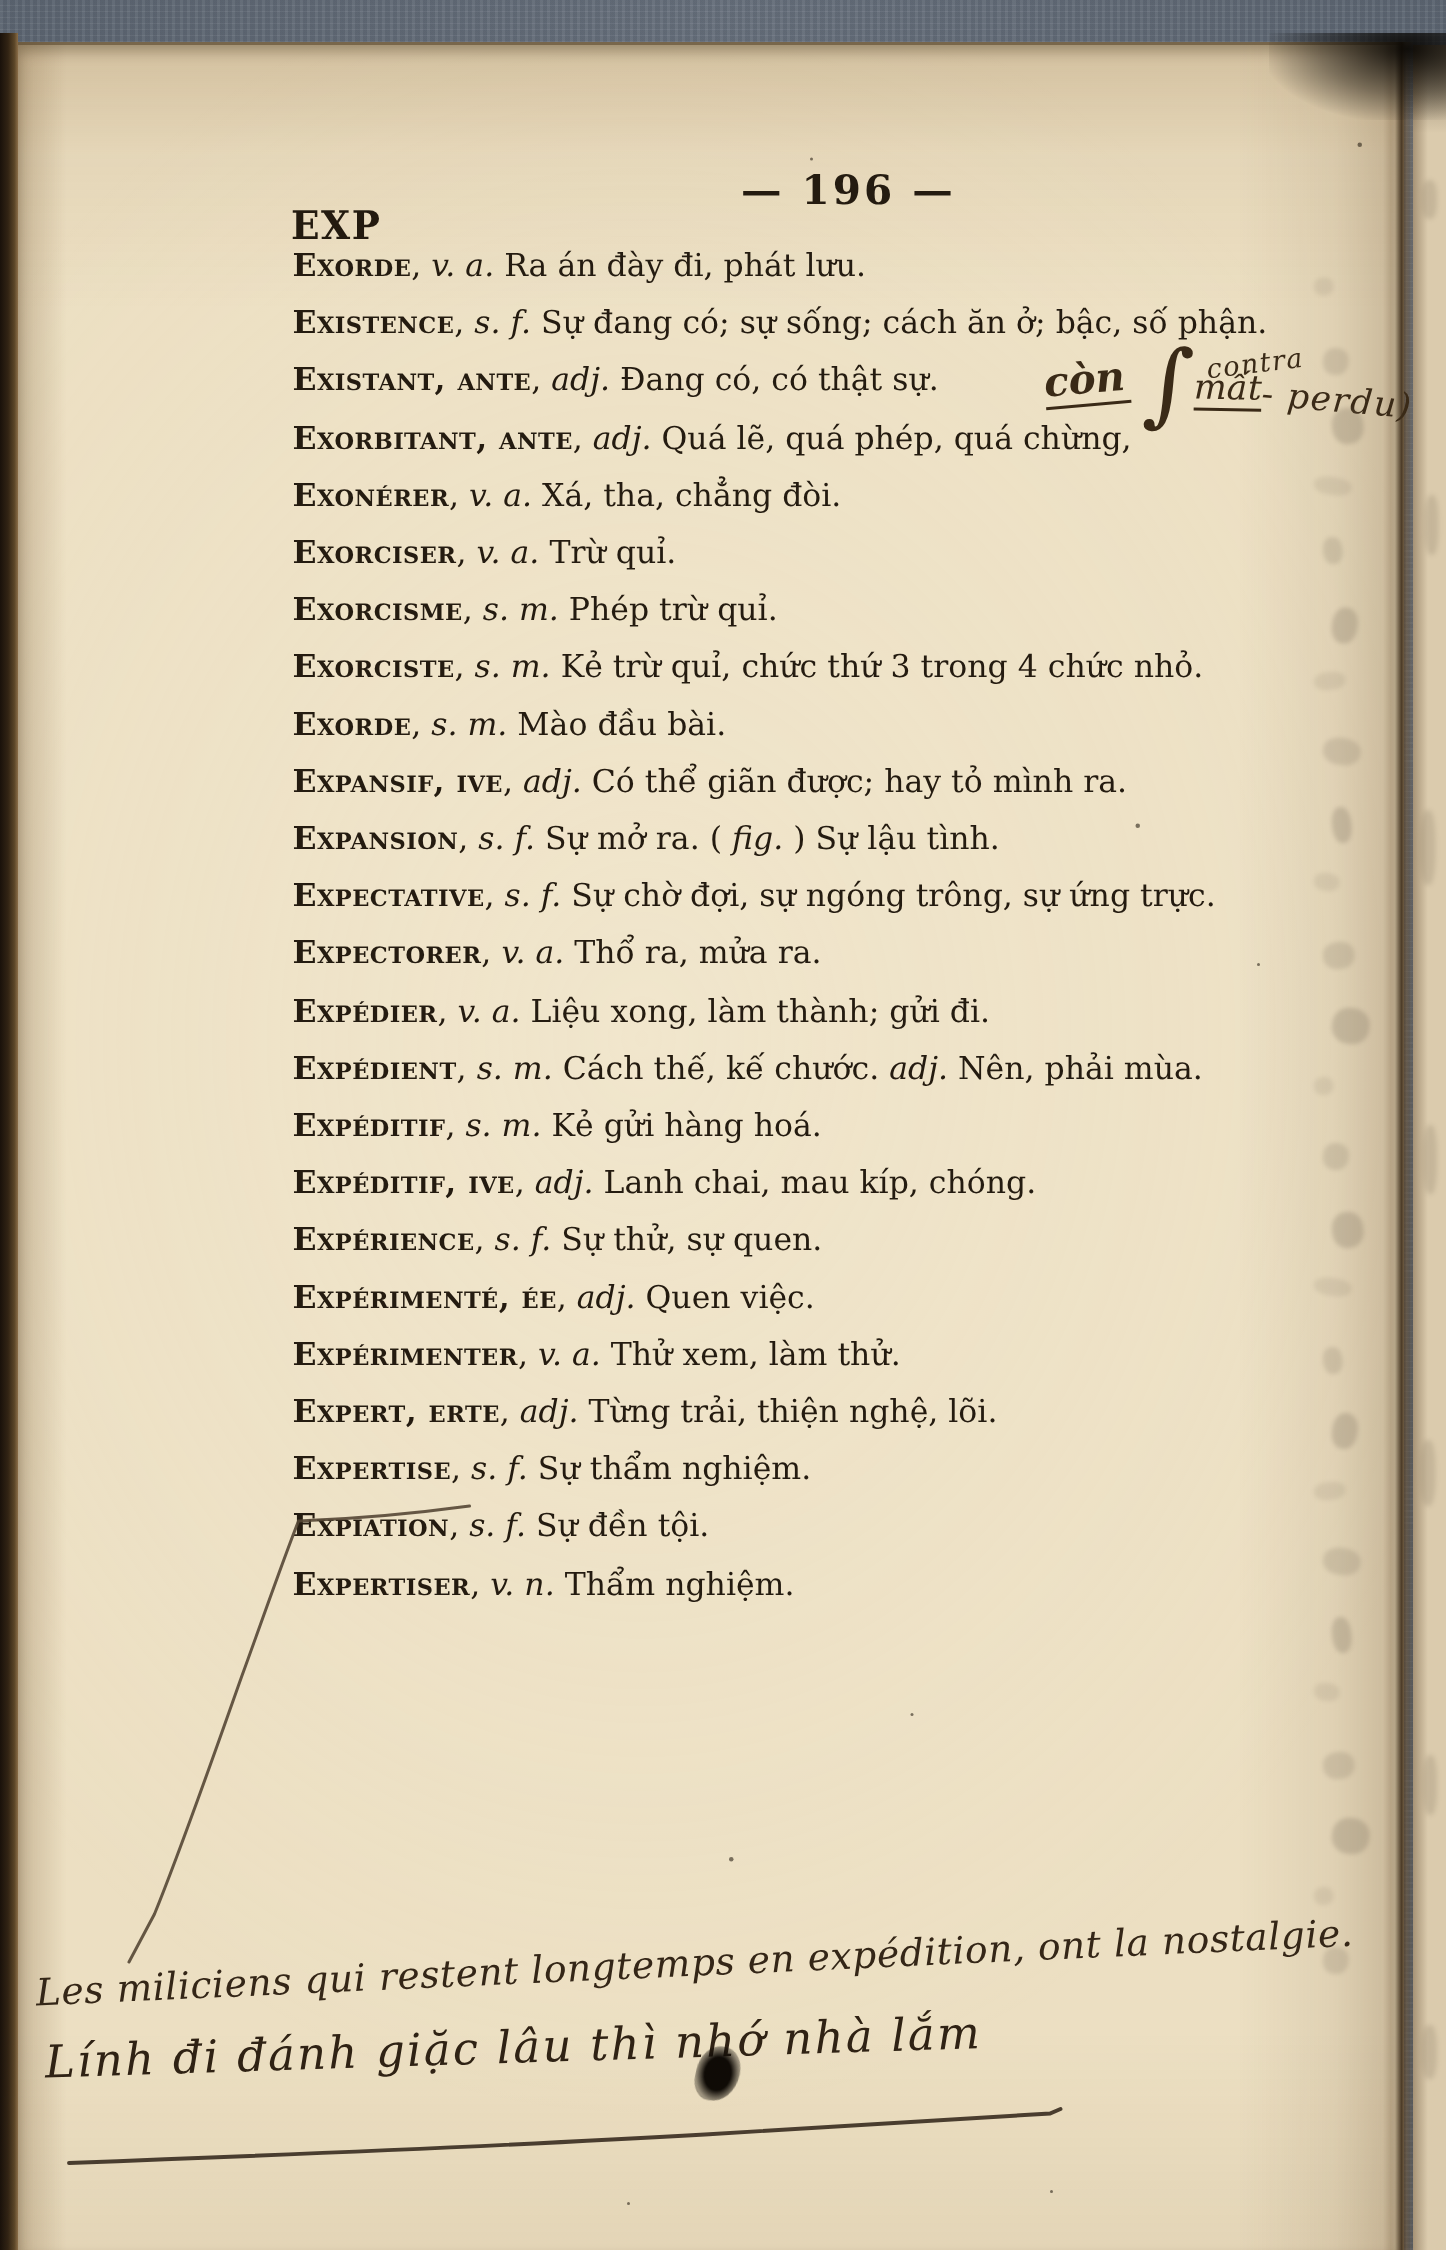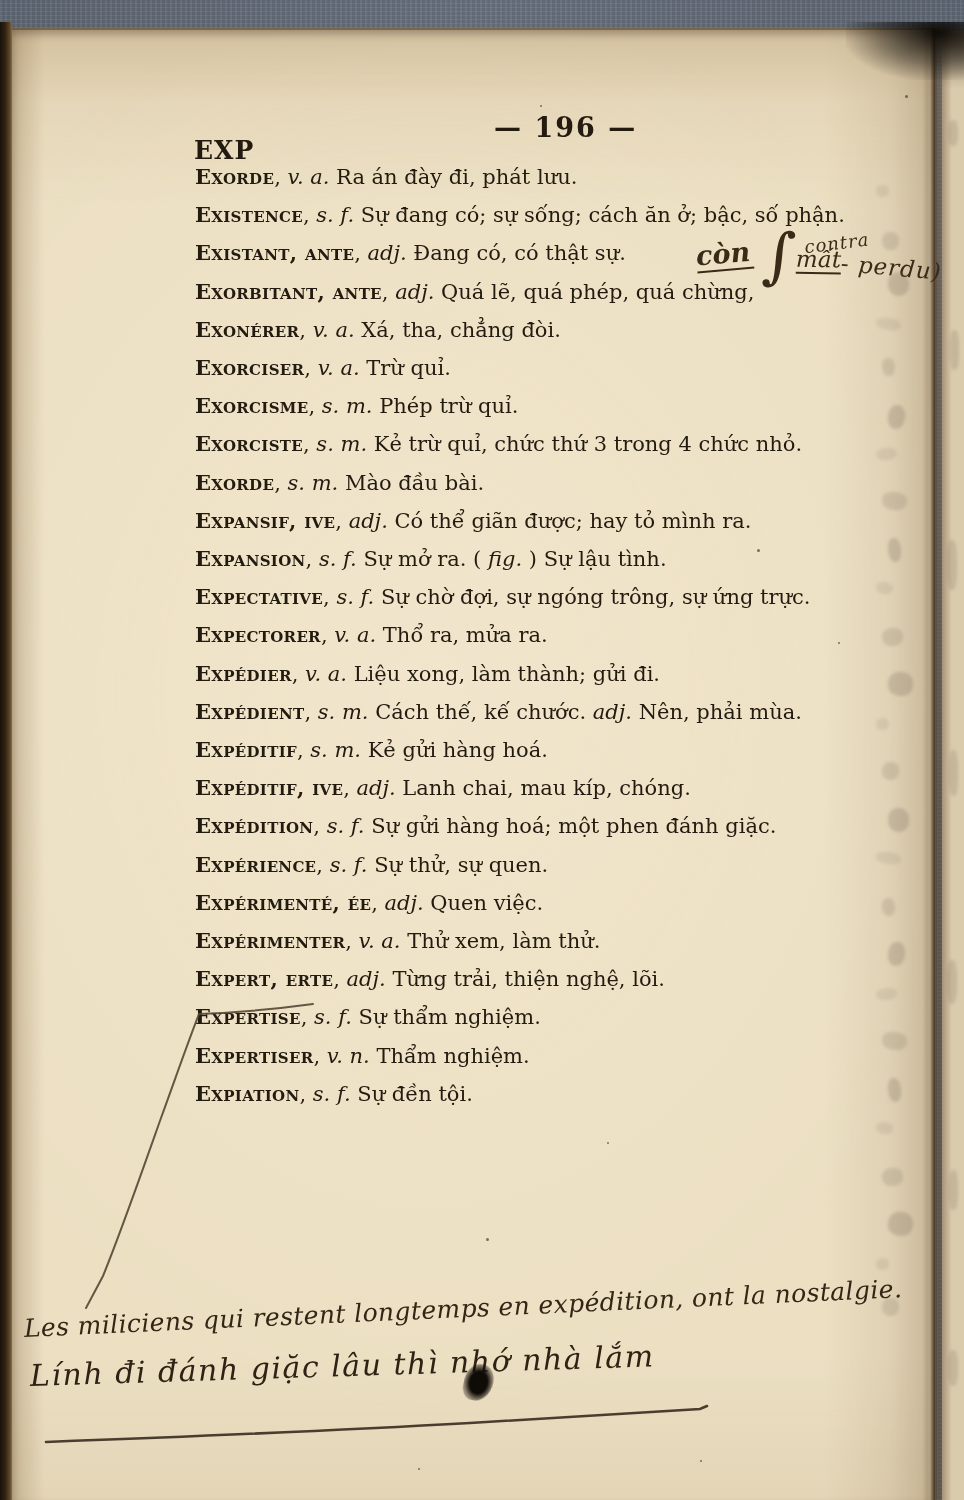--- a/index.html
+++ b/index.html
@@ -122,28 +122,27 @@
       <p class="entry"><span class="seg-h">Exorciste</span><span class="seg-p">, </span><span class="seg-i">s. m.</span><span class="seg-p"> Kẻ trừ quỉ, chức thứ 3 trong 4 chức nhỏ.</span></p>
       <p class="entry"><span class="seg-h">Exorde</span><span class="seg-p">, </span><span class="seg-i">s. m.</span><span class="seg-p"> Mào đầu bài.</span></p>
       <p class="entry"><span class="seg-h">Expansif, ive</span><span class="seg-p">, </span><span class="seg-i">adj.</span><span class="seg-p"> Có thể giãn được; hay tỏ mình ra.</span></p>
       <p class="entry"><span class="seg-h">Expansion</span><span class="seg-p">, </span><span class="seg-i">s. f.</span><span class="seg-p"> Sự mở ra. ( </span><span class="seg-i">fig.</span><span class="seg-p"> ) Sự lậu tình.</span></p>
       <p class="entry"><span class="seg-h">Expectative</span><span class="seg-p">, </span><span class="seg-i">s. f.</span><span class="seg-p"> Sự chờ đợi, sự ngóng trông, sự ứng trực.</span></p>
       <p class="entry"><span class="seg-h">Expectorer</span><span class="seg-p">, </span><span class="seg-i">v. a.</span><span class="seg-p"> Thổ ra, mửa ra.</span></p>
       <p class="entry"><span class="seg-h">Expédier</span><span class="seg-p">, </span><span class="seg-i">v. a.</span><span class="seg-p"> Liệu xong, làm thành; gửi đi.</span></p>
       <p class="entry"><span class="seg-h">Expédient</span><span class="seg-p">, </span><span class="seg-i">s. m.</span><span class="seg-p"> Cách thế, kế chước. </span><span class="seg-i">adj.</span><span class="seg-p"> Nên, phải mùa.</span></p>
       <p class="entry"><span class="seg-h">Expéditif</span><span class="seg-p">, </span><span class="seg-i">s. m.</span><span class="seg-p"> Kẻ gửi hàng hoá.</span></p>
       <p class="entry"><span class="seg-h">Expéditif, ive</span><span class="seg-p">, </span><span class="seg-i">adj.</span><span class="seg-p"> Lanh chai, mau kíp, chóng.</span></p>
-      <p class="entry"><span class="seg-h">Expédition</span><span class="seg-p">, </span><span class="seg-i">s. f.</span><span class="seg-p"> Sự gửi hàng hoá; một phen đánh giặc.</span></p>
       <p class="entry"><span class="seg-h">Expérience</span><span class="seg-p">, </span><span class="seg-i">s. f.</span><span class="seg-p"> Sự thử, sự quen.</span></p>
       <p class="entry"><span class="seg-h">Expérimenté, ée</span><span class="seg-p">, </span><span class="seg-i">adj.</span><span class="seg-p"> Quen việc.</span></p>
       <p class="entry"><span class="seg-h">Expérimenter</span><span class="seg-p">, </span><span class="seg-i">v. a.</span><span class="seg-p"> Thử xem, làm thử.</span></p>
       <p class="entry"><span class="seg-h">Expert, erte</span><span class="seg-p">, </span><span class="seg-i">adj.</span><span class="seg-p"> Từng trải, thiện nghệ, lõi.</span></p>
       <p class="entry"><span class="seg-h">Expertise</span><span class="seg-p">, </span><span class="seg-i">s. f.</span><span class="seg-p"> Sự thẩm nghiệm.</span></p>
+      <p class="entry"><span class="seg-h">Expiation</span><span class="seg-p">, </span><span class="seg-i">s. f.</span><span class="seg-p"> Sự đền tội.</span></p>
       <p class="entry"><span class="seg-h">Expertiser</span><span class="seg-p">, </span><span class="seg-i">v. n.</span><span class="seg-p"> Thẩm nghiệm.</span></p>
-      <p class="entry"><span class="seg-h">Expiation</span><span class="seg-p">, </span><span class="seg-i">s. f.</span><span class="seg-p"> Sự đền tội.</span></p>
     </div>
 
   <div class="note-existant">
     <span class="note-con">còn</span>
     <span class="note-brace">∫</span>
     <span class="note-col">
       <span class="note-contra">contra</span>
       <span class="note-matrow"><span class="note-mat">mất</span><span class="note-perdu"> - perdu)</span></span>
     </span>
   </div>

